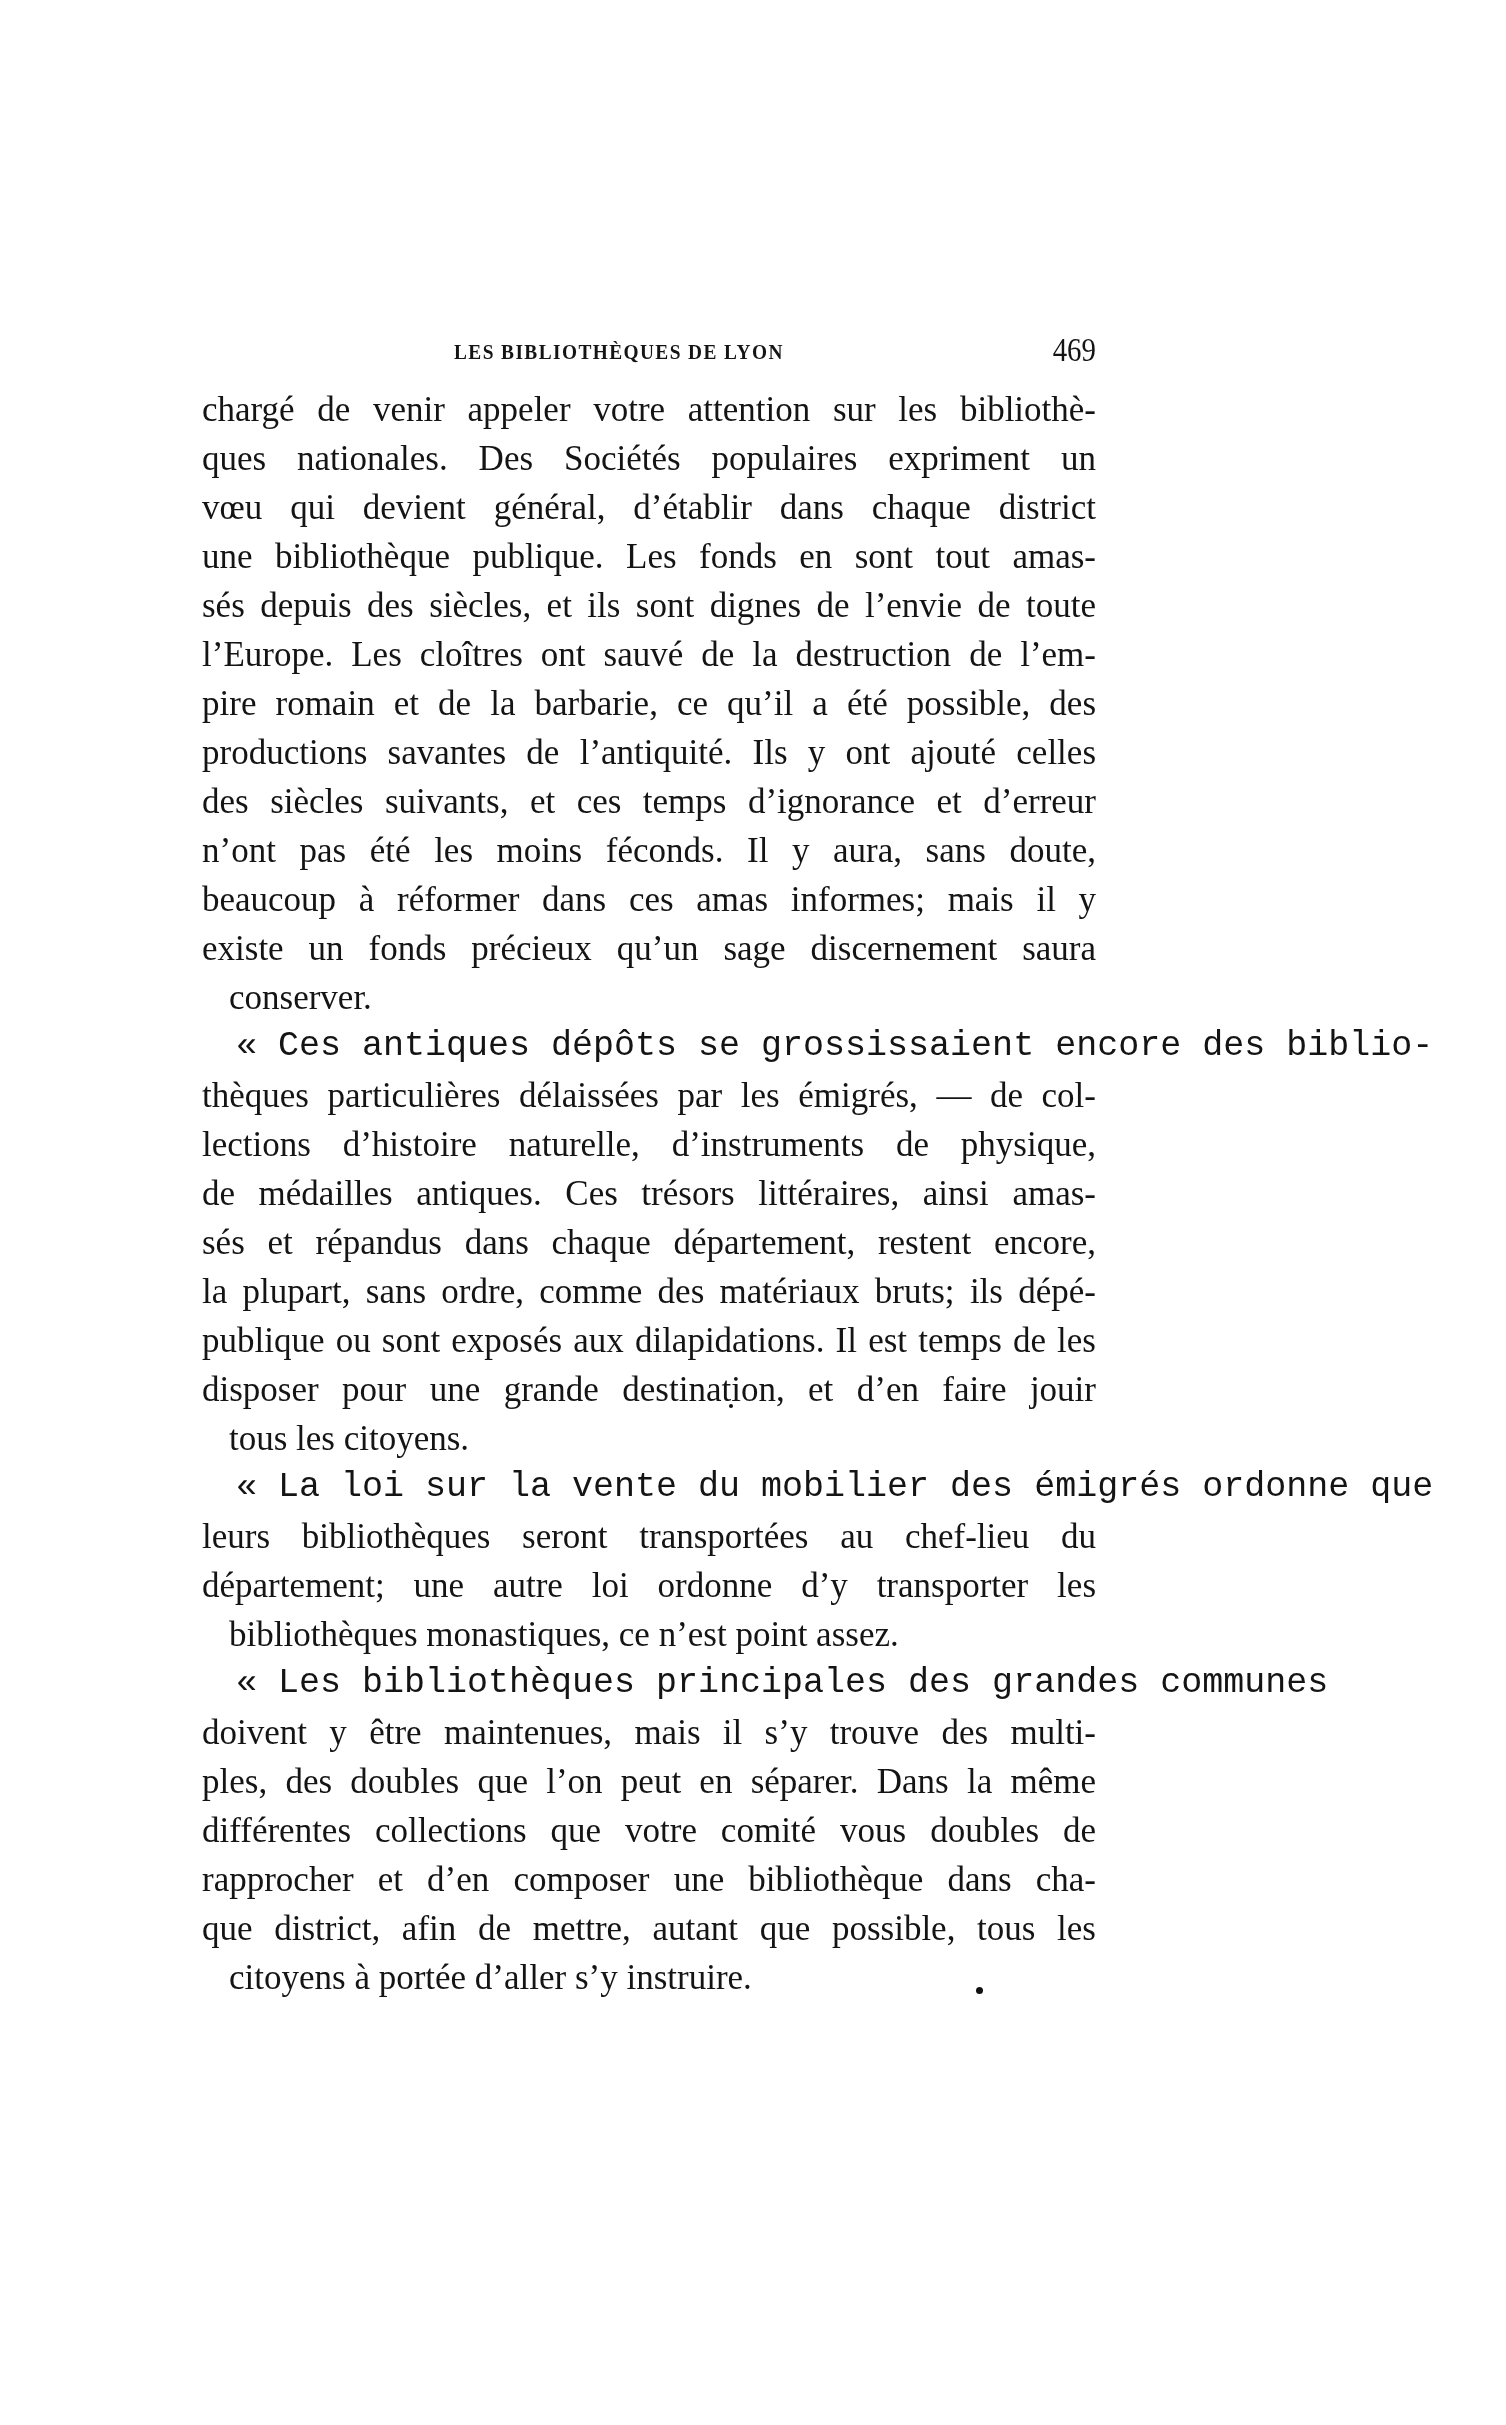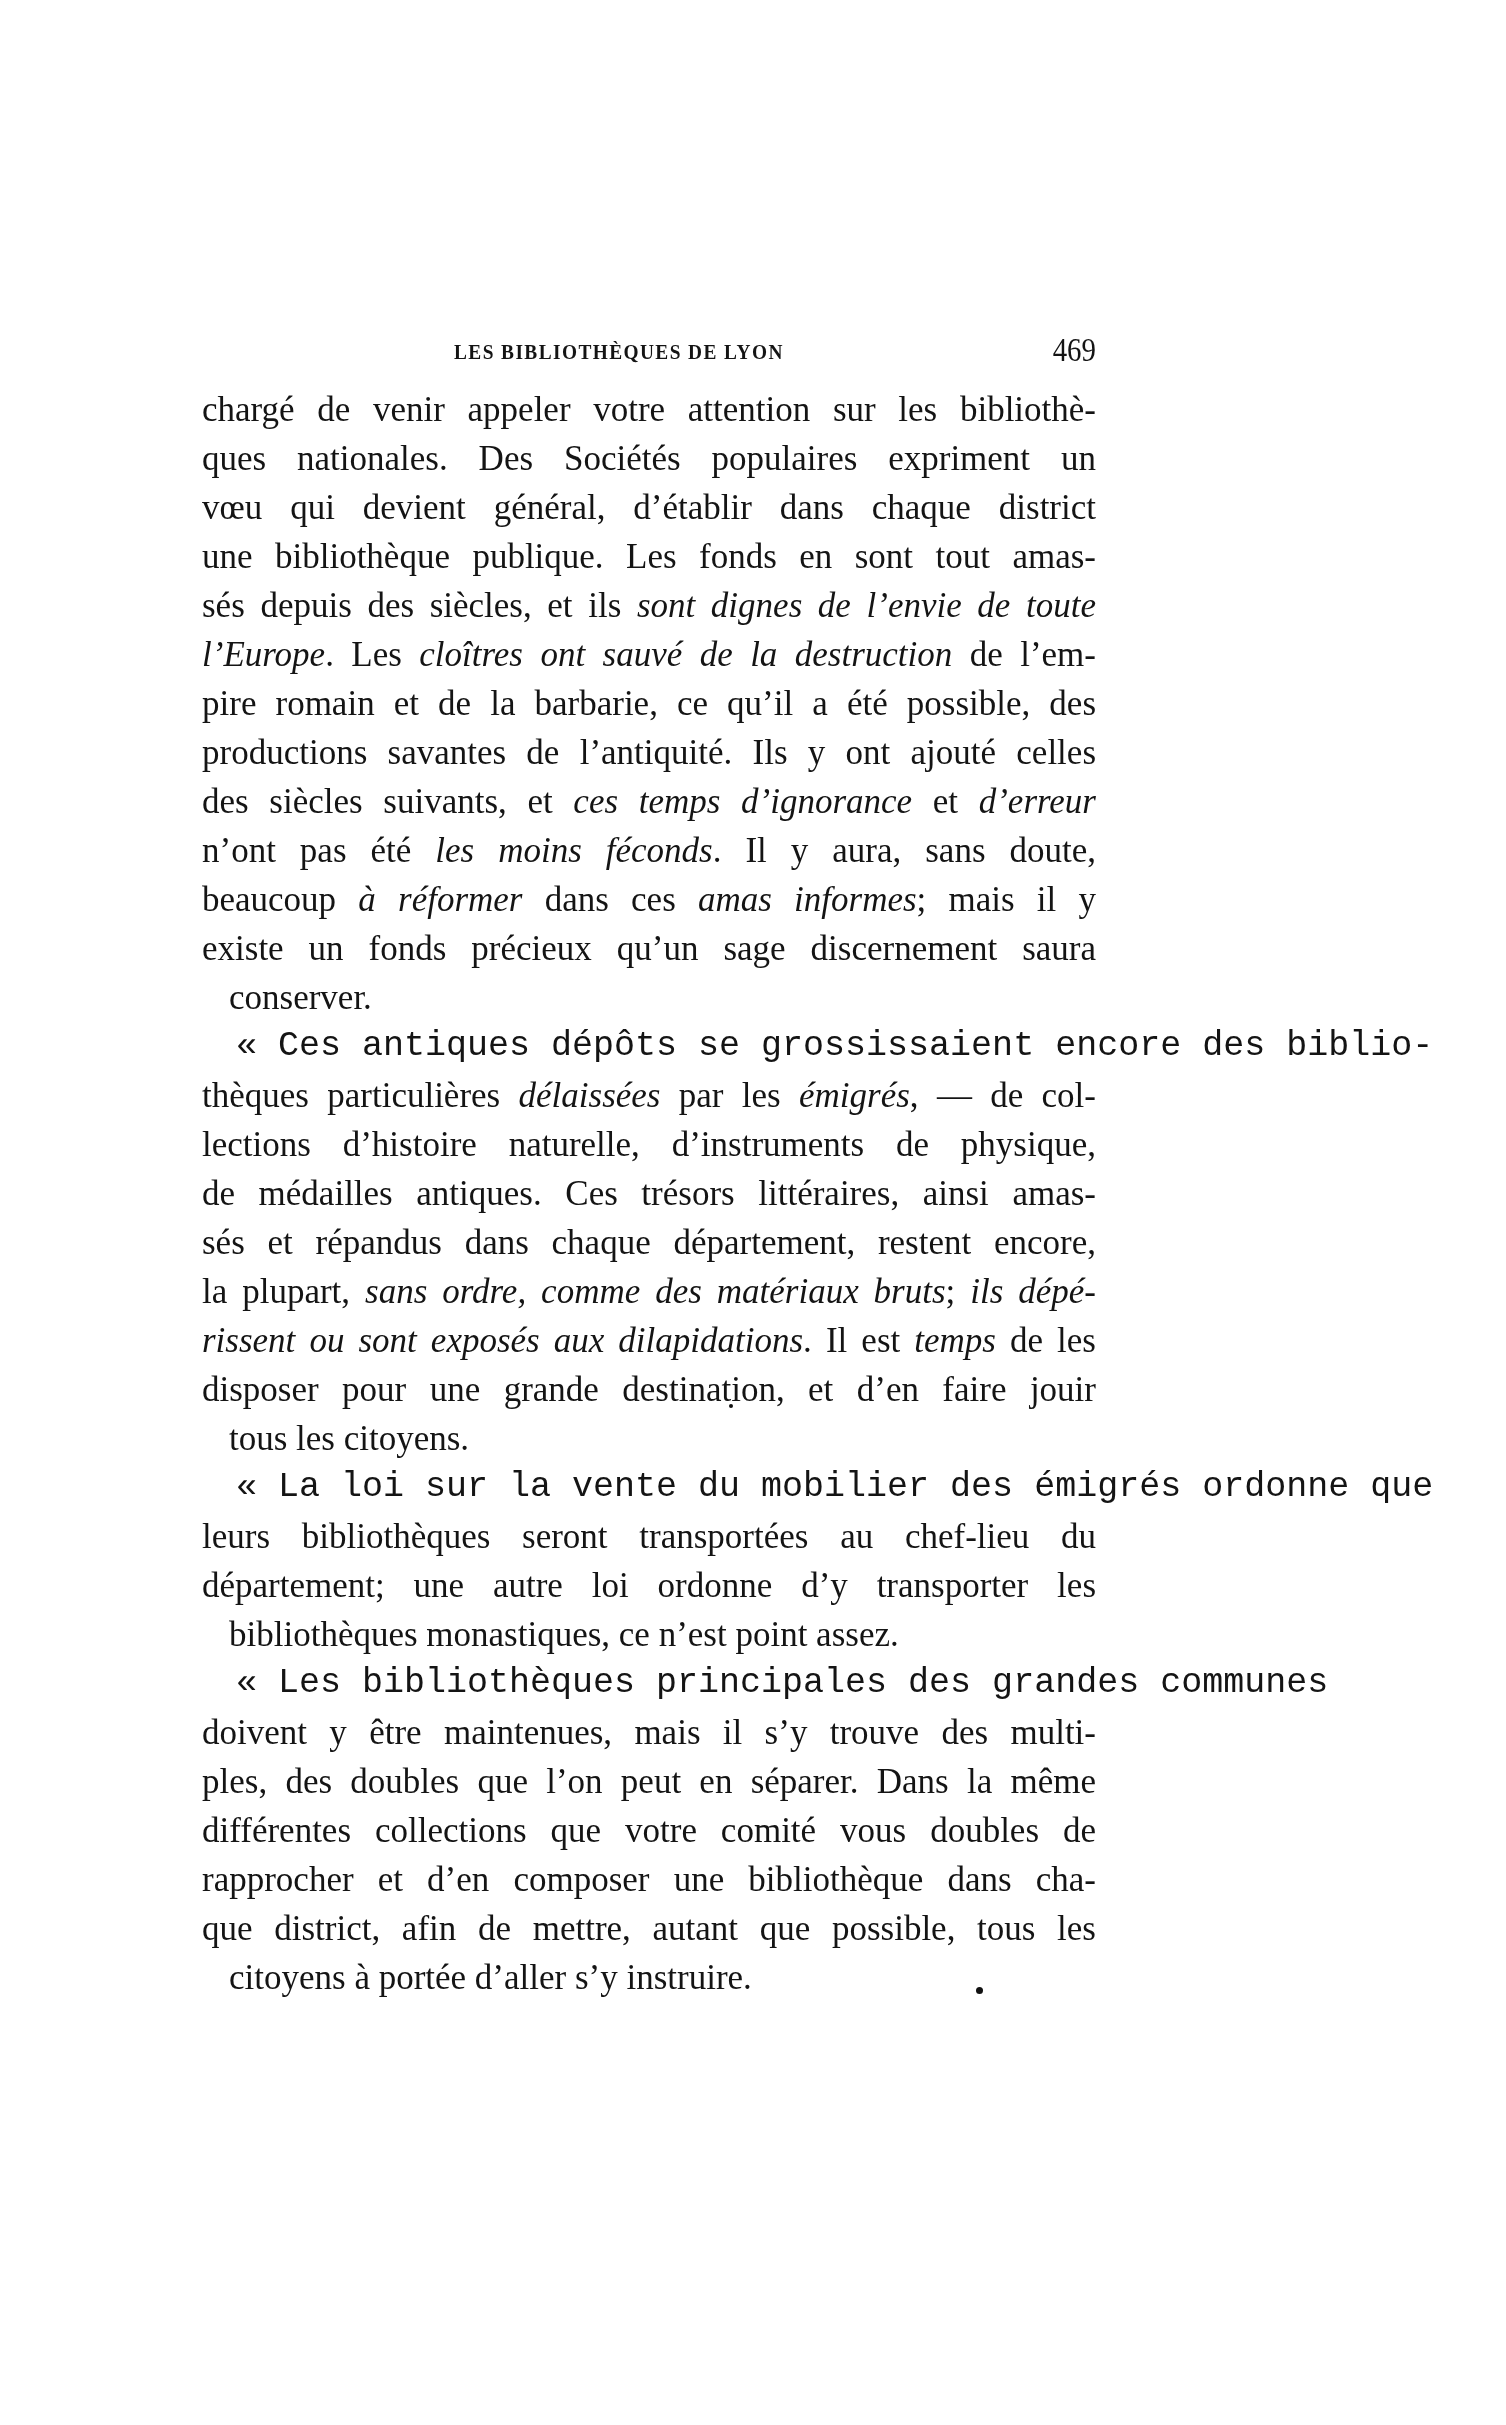--- a/index.html
+++ b/index.html
@@ -8,21 +8,21 @@
   .page { position: absolute; left: 0; top: 0; width: 1507px; height: 2426px; background: #fff; }
   .running-head { position: absolute; top: 331px; left: 202px; width: 894px; height: 41px; text-align: center; }
   .running-title { position: absolute; left: 252px; top: 8.2px; font-size: 22px; letter-spacing: 1.6px;
                    font-weight: bold; transform: scaleX(0.88); transform-origin: left top; white-space: nowrap; }
   .page-number { position: absolute; right: 0; top: 0; font-size: 34px; transform: scaleX(0.85); transform-origin: right top; }
   .body-text { position: absolute; left: 202px; top: 385px; width: 894px; }
   .line { display: block; height: 49px; line-height: 49px; font-size: 35px; white-space: nowrap;
           text-align: justify; text-align-last: justify; }
   .line.last { text-align-last: left; margin-left: 27px; }
   .line.indent { padding-left: 34px; font-family: Liberation Mono, monospace; }
-  .seg-i { font-style: italic; }
+  .seg-i { }
   .dot { position: absolute; width: 7.4px; height: 7.4px; border-radius: 50%; background: #111; }
 </style>
 </head>
 <body>
 
 <div class="page">
   <div class="running-head">
     <span class="running-title">LES BIBLIOTHÈQUES DE LYON</span>
     <span class="page-number">469</span>
   </div>
@@ -40,21 +40,21 @@
       <div class="line"><span>n’ont pas été </span><span class="seg-i">les moins féconds</span><span>. Il y aura, sans doute,</span></div>
       <div class="line"><span>beaucoup </span><span class="seg-i">à réformer</span><span> dans ces </span><span class="seg-i">amas informes</span><span>; mais il y</span></div>
       <div class="line"><span>existe un fonds précieux qu’un sage discernement saura</span></div>
       <div class="line last"><span>conserver.</span></div>
       <div class="line indent"><span>« Ces antiques dépôts se grossissaient encore des biblio-</span></div>
       <div class="line"><span>thèques particulières </span><span class="seg-i">délaissées</span><span> par les </span><span class="seg-i">émigrés</span><span>, — de col-</span></div>
       <div class="line"><span>lections d’histoire naturelle, d’instruments de physique,</span></div>
       <div class="line"><span>de médailles antiques. Ces trésors littéraires, ainsi amas-</span></div>
       <div class="line"><span>sés et répandus dans chaque département, restent encore,</span></div>
       <div class="line"><span>la plupart, </span><span class="seg-i">sans ordre, comme des matériaux bruts</span><span>; </span><span class="seg-i">ils dépé-</span></div>
-      <div class="line"><span class="seg-i">rissent ou sont exposés aux dilapidations</span><span>. Il est </span><span class="seg-i">temps</span><span> de les</span></div>
+      <div class="line"><span class="seg-i">publique ou sont exposés aux dilapidations</span><span>. Il est </span><span class="seg-i">temps</span><span> de les</span></div>
       <div class="line"><span>disposer pour une grande destination, et d’en faire jouir</span></div>
       <div class="line last"><span>tous les citoyens.</span></div>
       <div class="line indent"><span>« La loi sur la vente du mobilier des émigrés ordonne que</span></div>
       <div class="line"><span>leurs bibliothèques seront transportées au chef-lieu du</span></div>
       <div class="line"><span>département; une autre loi ordonne d’y transporter les</span></div>
       <div class="line last"><span>bibliothèques monastiques, ce n’est point assez.</span></div>
       <div class="line indent"><span>« Les bibliothèques principales des grandes communes</span></div>
       <div class="line"><span>doivent y être maintenues, mais il s’y trouve des multi-</span></div>
       <div class="line"><span>ples, des doubles que l’on peut en séparer. Dans la même</span></div>
       <div class="line"><span>différentes collections que votre comité vous doubles de</span></div>

